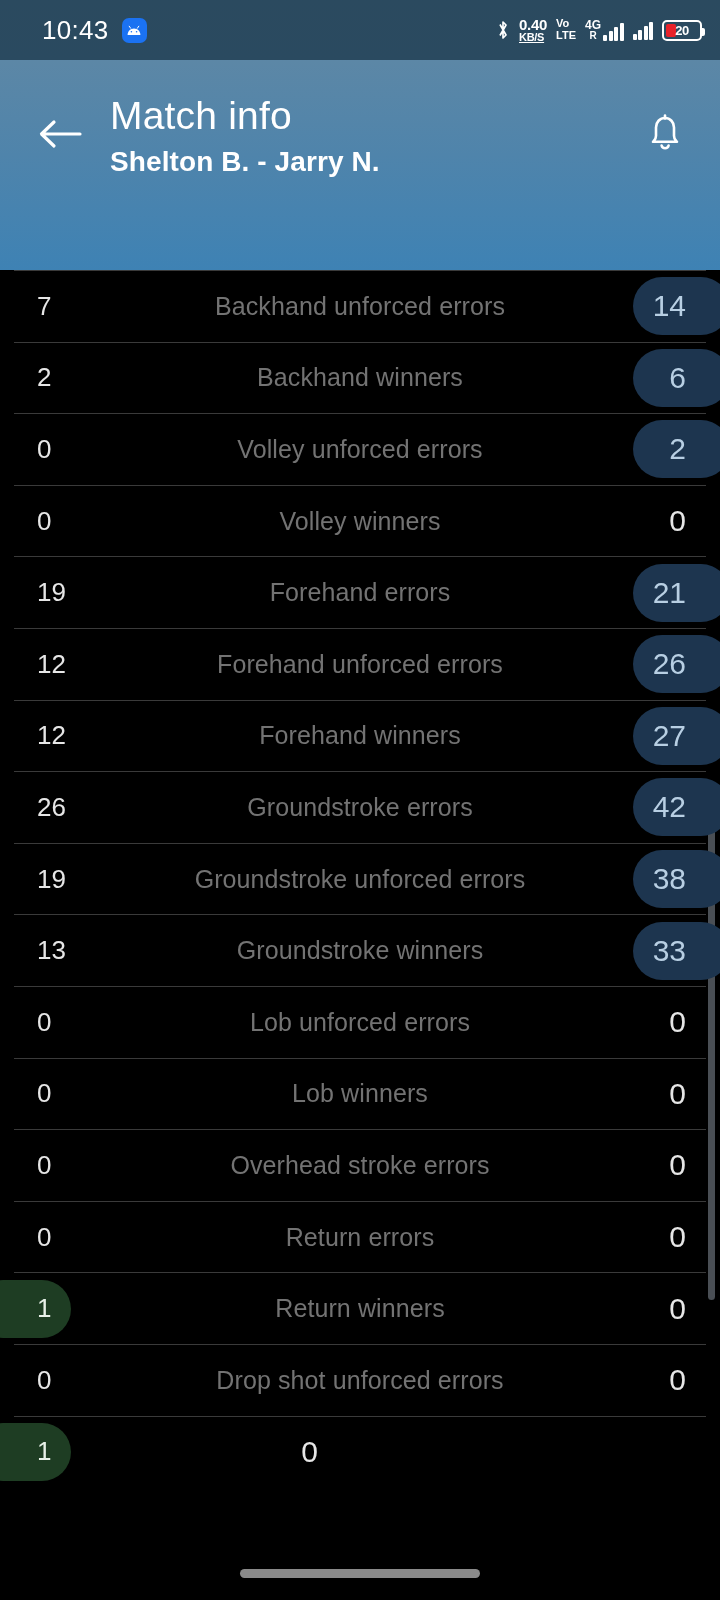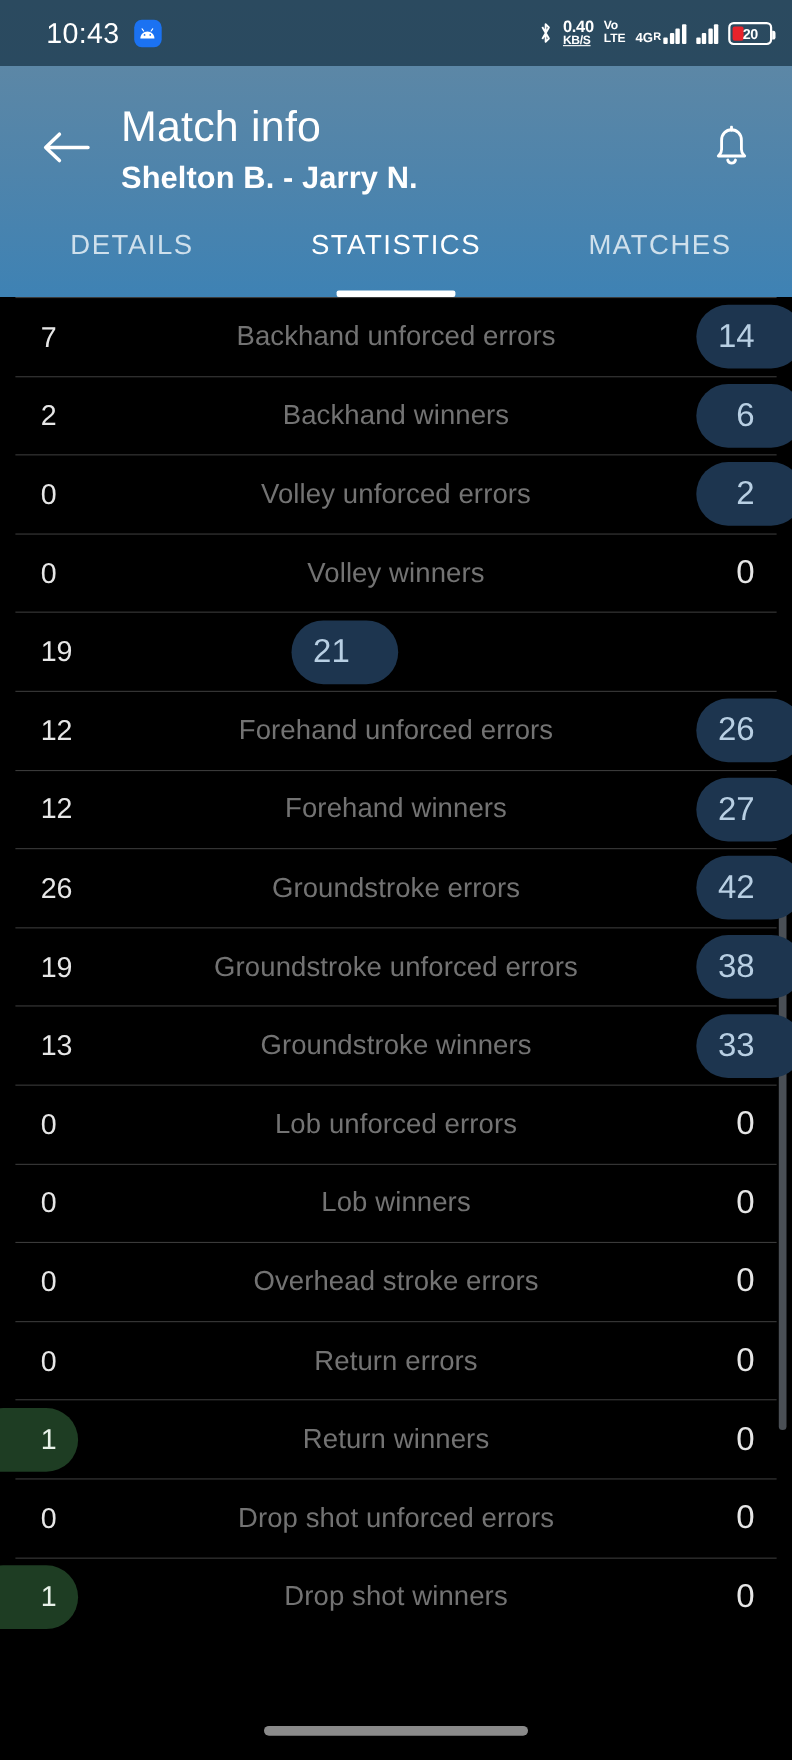--- a/index.html
+++ b/index.html
@@ -33,21 +33,21 @@
   .sb-volte{ display:flex; flex-direction:column; align-items:flex-start; line-height:1.05; }
   .sb-volte .a{ font-size:11px; font-weight:bold; }
   .sb-volte .b{ font-size:11px; font-weight:bold; }
   .sb-sig{ display:flex; align-items:flex-end; gap:1.5px; height:19px;}
   .sb-sig i{ display:block; width:4px; background:#fff; border-radius:1px;}
   .sb-sig i:nth-child(1){height:6px}
   .sb-sig i:nth-child(2){height:10px}
   .sb-sig i:nth-child(3){height:14px}
   .sb-sig i:nth-child(4){height:18px}
   .sb-4g{ display:flex; align-items:flex-end; gap:2px;}
-  .sb-4glabel{ display:flex; flex-direction:row; align-items:center; line-height:1;}
+  .sb-4glabel{ display:flex; flex-direction:column; align-items:center; line-height:1;}
   .sb-4glabel .r{ font-size:10px; font-weight:bold;}
   .sb-4glabel .g{ font-size:12px; font-weight:bold;}
   .sb-batt{
     width:40px; height:21px; border:2px solid #fff; border-radius:5px;
     display:flex; align-items:center; position:relative; padding:2px;
   }
   .sb-batt::after{
     content:""; position:absolute; right:-5px; top:6px;
     width:3px; height:8px; background:#fff; border-radius:0 2px 2px 0;
   }
@@ -231,31 +231,20 @@
     </div>
     <div class="bell-btn">
       <svg width="36" height="42" viewBox="0 0 36 42">
         <path d="M18 4c-5.2 0-9 4.2-9 9.4v8.3c0 2-0.8 3.9-2.2 5.3l-0.8 0.8h24l-0.8-0.8c-1.4-1.4-2.2-3.3-2.2-5.3v-8.3C27 8.2 23.2 4 18 4z" stroke="#fff" stroke-width="2.6" fill="none" stroke-linejoin="round"></path>
         <path d="M18 1.5v3" stroke="#fff" stroke-width="2.6" stroke-linecap="round"></path>
         <path d="M14.6 31.5a3.6 3.6 0 007 0" stroke="#fff" stroke-width="2.6" fill="none" stroke-linecap="round"></path>
       </svg>
     </div>
   </div>
 
-  <div class="tabs">
-    <div class="tab">
-      <span>DETAILS</span>
-    </div>
-    <div class="tab active">
-      <span>STATISTICS</span>
-    </div>
-    <div class="tab">
-      <span>MATCHES</span>
-    </div>
-  </div>
 </div>
 
 <div class="list">
   <div class="toprule"></div>
   <div id="rows-container">
       <div class="row">
         <div class="cell-left">
           <div class="val">7</div>
         </div>
         <div class="cell-mid">
@@ -302,20 +291,23 @@
         </div>
         <div class="cell-right">
           <div class="val">0</div>
         </div>
       </div>
       <div class="rowsep"></div>
       <div class="row">
         <div class="cell-left">
           <div class="val">19</div>
         </div>
+        <div class="cell-mid">
+          <span>Forehand errors</span>
+        </div>
         <div class="cell-right badge blue">
           <div class="pill"></div>
           <div class="val">21</div>
         </div>
       </div>
       <div class="rowsep"></div>
       <div class="row">
         <div class="cell-left">
           <div class="val">12</div>
         </div>
@@ -450,23 +442,20 @@
         </div>
         <div class="cell-right">
           <div class="val">0</div>
         </div>
       </div>
       <div class="rowsep"></div>
       <div class="row">
         <div class="cell-left badge green">
           <div class="pill"></div>
           <div class="val">1</div>
-        </div>
-        <div class="cell-mid">
-          <span>Drop shot winners</span>
         </div>
         <div class="cell-right">
           <div class="val">0</div>
         </div>
       </div>
     </div>
   <div class="scrollbar"></div>
 </div>
 
 <div class="navpill"></div>

